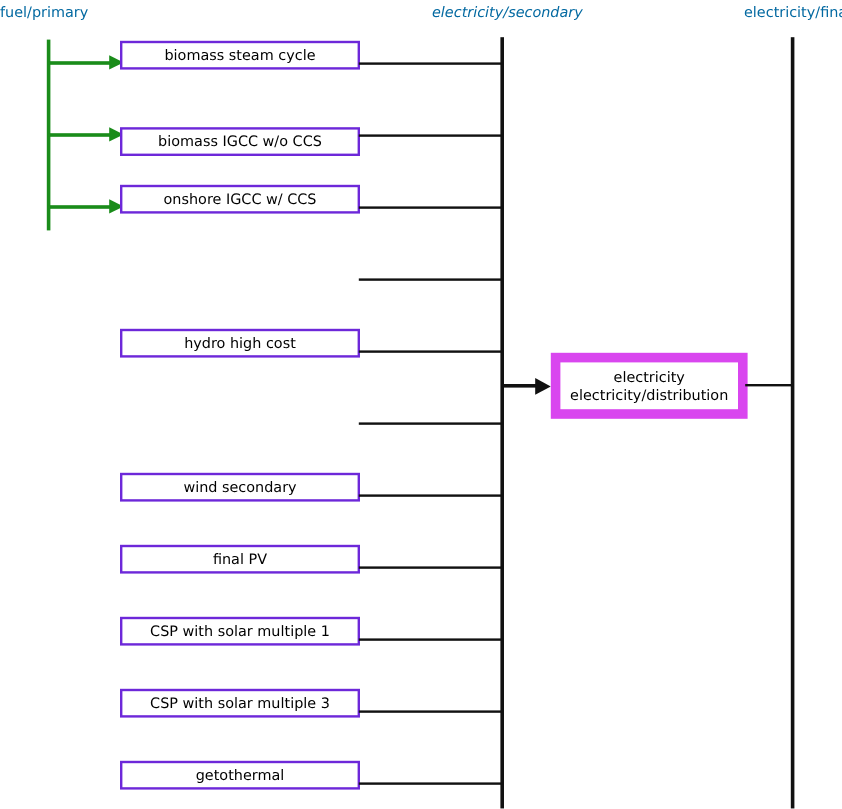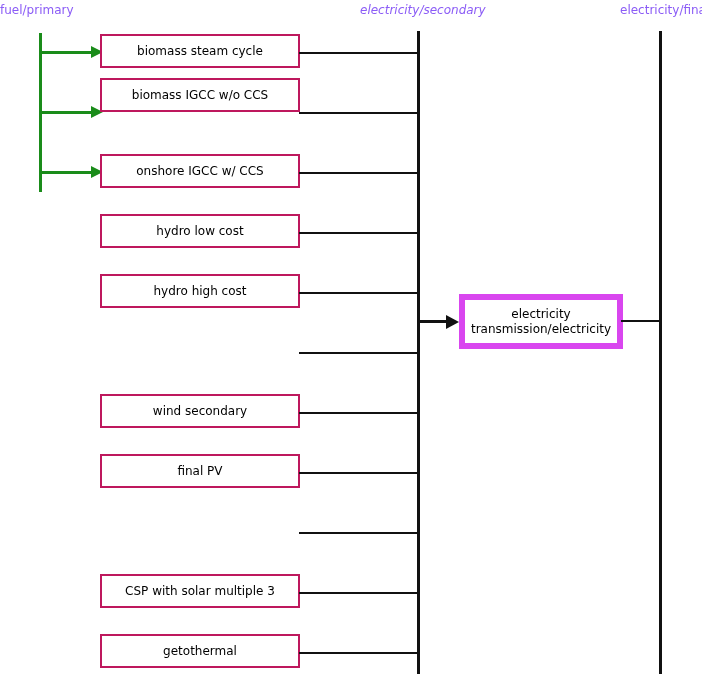--- a/index.html
+++ b/index.html
@@ -15,21 +15,21 @@
     width: 702px;
     height: 674px;
     background: #ffffff;
     overflow: hidden;
   }
 
   
   .col-label {
     position: absolute;
     font-size: 12px;
-    color: #8b5cf6;
+    color: #0369a1;
     white-space: nowrap;
     line-height: 14px;
   }
   #label-primary  { left: 0px;   top: 3px; }
   #label-secondary{ left: 360px; top: 3px; font-style: italic; }
   #label-final    { left: 620px; top: 3px; }
 
   
   .bus {
     position: absolute;
@@ -40,23 +40,23 @@
 
   #bus-primary   { left: 39px;  top: 33px;  height: 159px; }
   #bus-secondary { left: 417px; top: 31px;  height: 643px; }
   #bus-final     { left: 659px; top: 31px;  height: 643px; }
 
   
   .tech-box {
     position: absolute;
     left: 100px;
     width: 200px;
-    height: 34px;
+    height: 24px;
     box-sizing: border-box;
-    border: 2px solid #be185d;
+    border: 2px solid #6d28d9;
     background: #ffffff;
     display: flex;
     align-items: center;
     justify-content: center;
   }
   .tech-box .box-label {
     font-size: 12px;
     color: #000000;
     text-align: center;
     line-height: 14px;
@@ -64,21 +64,21 @@
   }
 
   
   #transmission-box {
     position: absolute;
     left: 459px;
     top: 294px;
     width: 164px;
     height: 55px;
     box-sizing: border-box;
-    border: 6px solid #d946ef;
+    border: 8px solid #d946ef;
     background: #ffffff;
     display: flex;
     align-items: center;
     justify-content: center;
   }
   #transmission-box .box-label {
     font-size: 12px;
     color: #000000;
     text-align: center;
     line-height: 15px;
@@ -157,37 +157,37 @@
   <div class="bus bus-black" id="bus-secondary"></div>
   <div class="bus bus-black" id="bus-final"></div>
 
   <div class="feed-arrow" style="top:51px"></div>
   <div class="feed-arrow" style="top:111px"></div>
   <div class="feed-arrow" style="top:171px"></div>
 
   <div class="tech-box" style="top:34px">
     <span class="box-label">biomass steam cycle</span>
   </div>
-  <div class="tech-box" style="top:78px">
+  <div class="tech-box" style="top:106px">
     <span class="box-label">biomass IGCC w/o CCS</span>
   </div>
   <div class="tech-box" style="top:154px">
     <span class="box-label">onshore IGCC w/ CCS</span>
   </div>
-  <div class="tech-box" style="top:214px">
-    <span class="box-label">hydro low cost</span>
-  </div>
   <div class="tech-box" style="top:274px">
     <span class="box-label">hydro high cost</span>
   </div>
   <div class="tech-box" style="top:394px">
     <span class="box-label">wind secondary</span>
   </div>
   <div class="tech-box" style="top:454px">
     <span class="box-label">final PV</span>
+  </div>
+  <div class="tech-box" style="top:514px">
+    <span class="box-label">CSP with solar multiple 1</span>
   </div>
   <div class="tech-box" style="top:574px">
     <span class="box-label">CSP with solar multiple 3</span>
   </div>
   <div class="tech-box" style="top:634px">
     <span class="box-label">getothermal</span>
   </div>
 
   <div class="out-link" style="top:52px"></div>
   <div class="out-link" style="top:112px"></div>
@@ -197,18 +197,18 @@
   <div class="out-link" style="top:352px"></div>
   <div class="out-link" style="top:412px"></div>
   <div class="out-link" style="top:472px"></div>
   <div class="out-link" style="top:532px"></div>
   <div class="out-link" style="top:592px"></div>
   <div class="out-link" style="top:652px"></div>
 
   <div id="transmission-arrow"></div>
 
   <div id="transmission-box">
-    <span class="box-label"><span>electricity</span><br><span>transmission/electricity</span></span>
+    <span class="box-label"><span>electricity</span><br><span>electricity/distribution</span></span>
   </div>
 
   <div id="final-link"></div>
 
 </div>
 
 </body></html>

